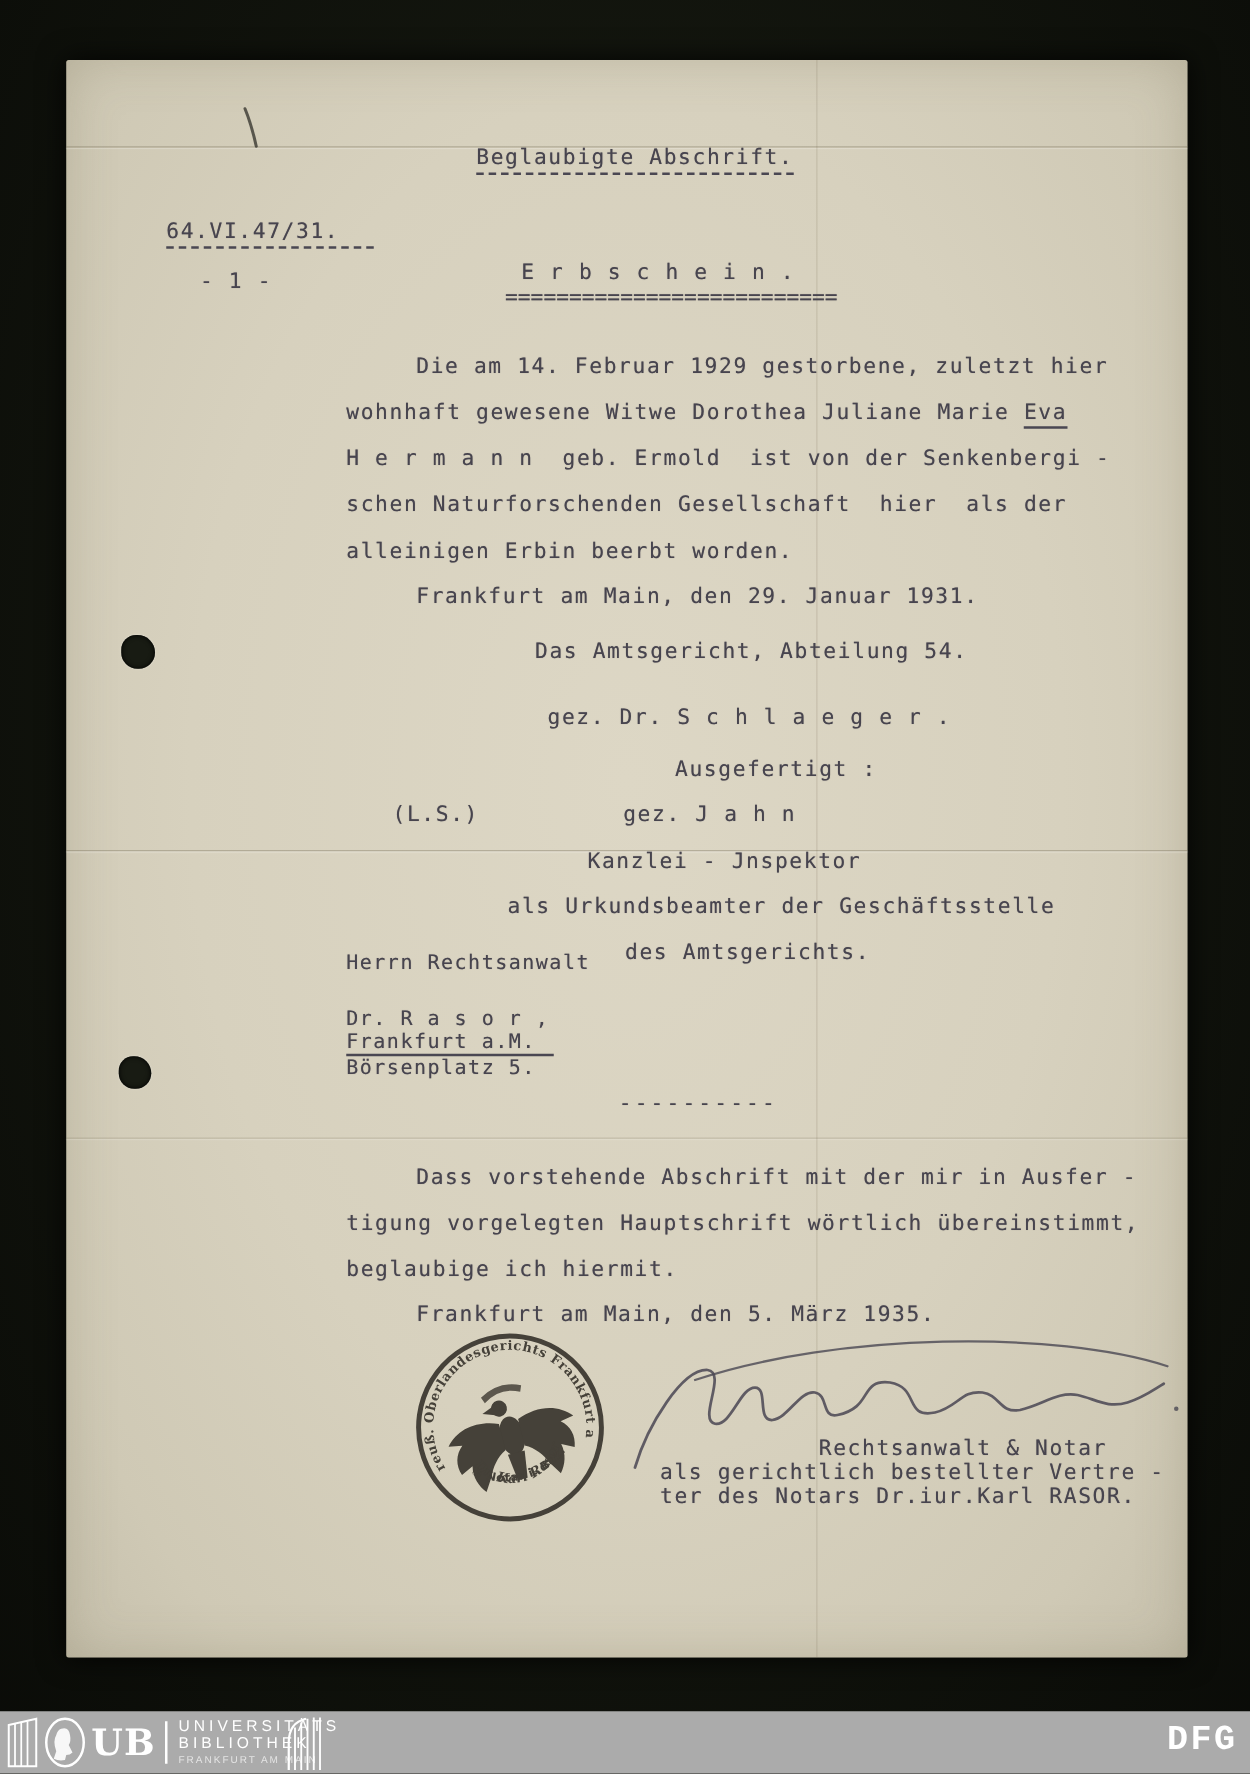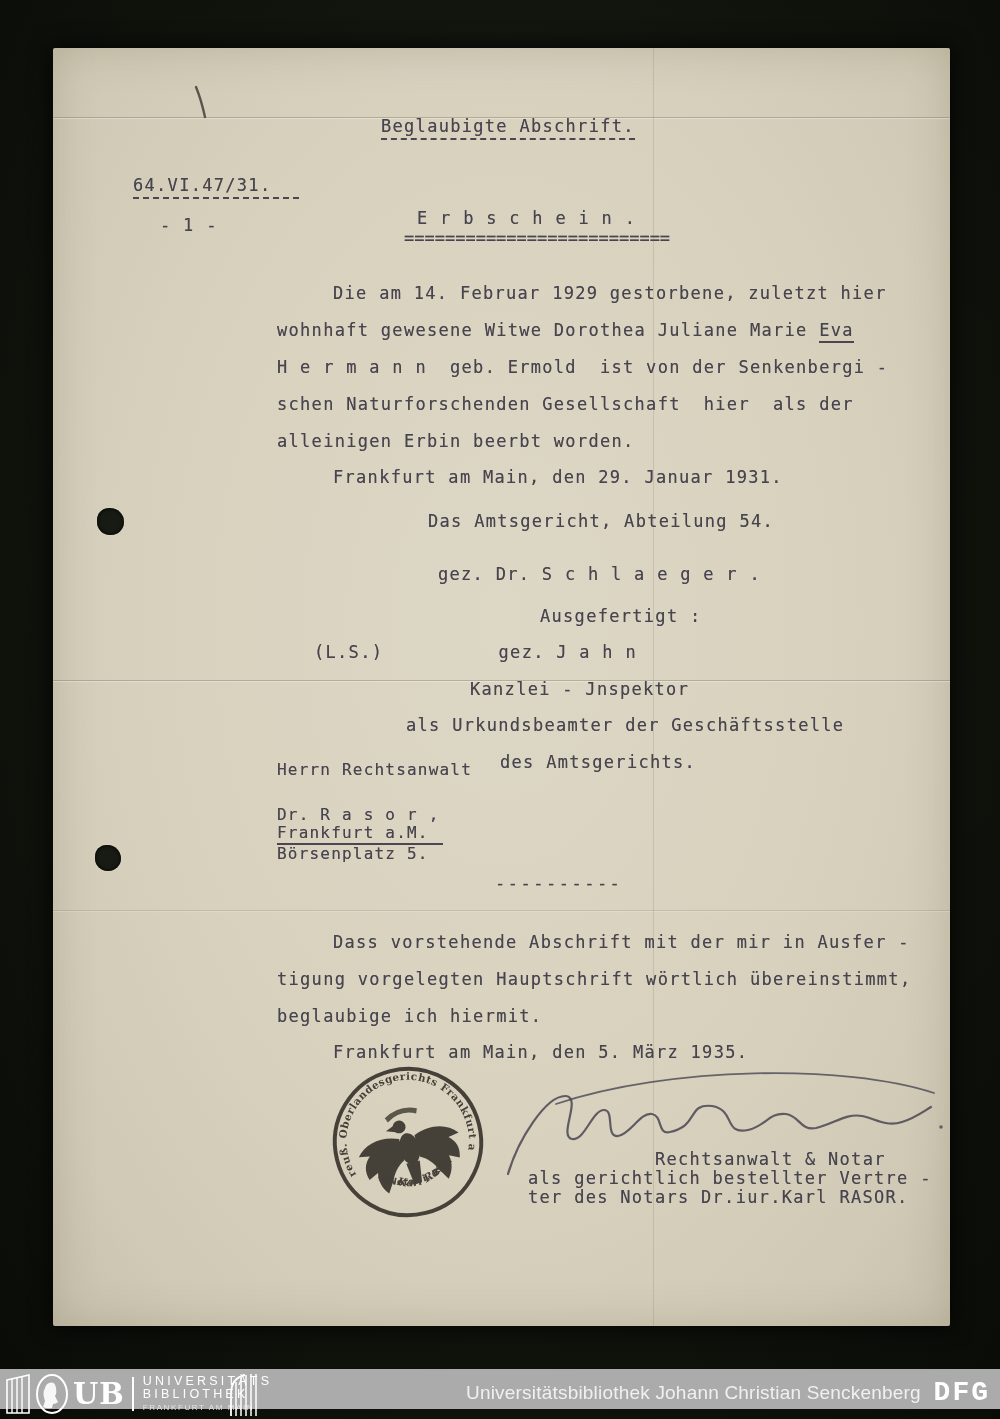--- a/index.html
+++ b/index.html
@@ -28,21 +28,21 @@
     font-size:17px;line-height:19px;letter-spacing:1.3px;
     text-shadow:0 0 .6px rgba(71,68,78,.55);
   }
   .tw.small{font-size:16px;letter-spacing:1.2px;}
   .ul{border-bottom:2px solid #4a4752;padding-bottom:1px;}
   .ul-dash{border-bottom:2px dashed #4a4752;padding-bottom:2px;}
   .rule{letter-spacing:0;}
   .overlay{position:absolute;inset:0;pointer-events:none;}
   
   .footer{
-    position:absolute;left:0;top:1369px;width:1000px;height:40px;
+    position:absolute;left:0;top:1369px;width:1000px;height:50px;
     background:#ababab;color:#fff;
     font-family:"Liberation Sans", sans-serif;
   }
   .ub-logo{position:absolute;left:5px;top:4px;display:flex;align-items:center;gap:4px;}
   .ub-abbr{font-family:"DejaVu Serif", serif;font-weight:bold;font-size:29px;color:#fff;letter-spacing:1px;}
   .ub-div{width:2px;height:34px;background:#fff;margin:0 5px 0 3px;}
   .ub-text{display:flex;flex-direction:column;line-height:13px;}
   .ub-text .l1{font-size:12.5px;letter-spacing:3.2px;color:#fff;}
   .ub-text .l3{font-size:8px;letter-spacing:1.6px;color:#e4e4e4;}
   .inst-logo{position:absolute;left:228px;top:3px;display:flex;align-items:center;gap:8px;}
@@ -163,16 +163,15 @@
     <svg width="32" height="44" viewBox="0 0 32 44">
       <path d="M3 44 L3 22 Q3 6 17 3" fill="none" stroke="#fff" stroke-width="1.8"></path>
       <line x1="8" y1="10" x2="8" y2="44" stroke="#fff" stroke-width="1.5"></line>
       <line x1="13" y1="6" x2="13" y2="44" stroke="#fff" stroke-width="1.5"></line>
       <line x1="18" y1="3" x2="18" y2="44" stroke="#fff" stroke-width="1.5"></line>
       <line x1="23" y1="2" x2="23" y2="44" stroke="#fff" stroke-width="1.5"></line>
       <line x1="28" y1="2" x2="28" y2="44" stroke="#fff" stroke-width="1.5"></line>
     </svg>
   </div>
 
-  <div class="footer-center">Universitätsbibliothek Johann Christian Senckenberg</div>
 
   <div class="dfg">DFG</div>
 </div>
 
 </body></html>

